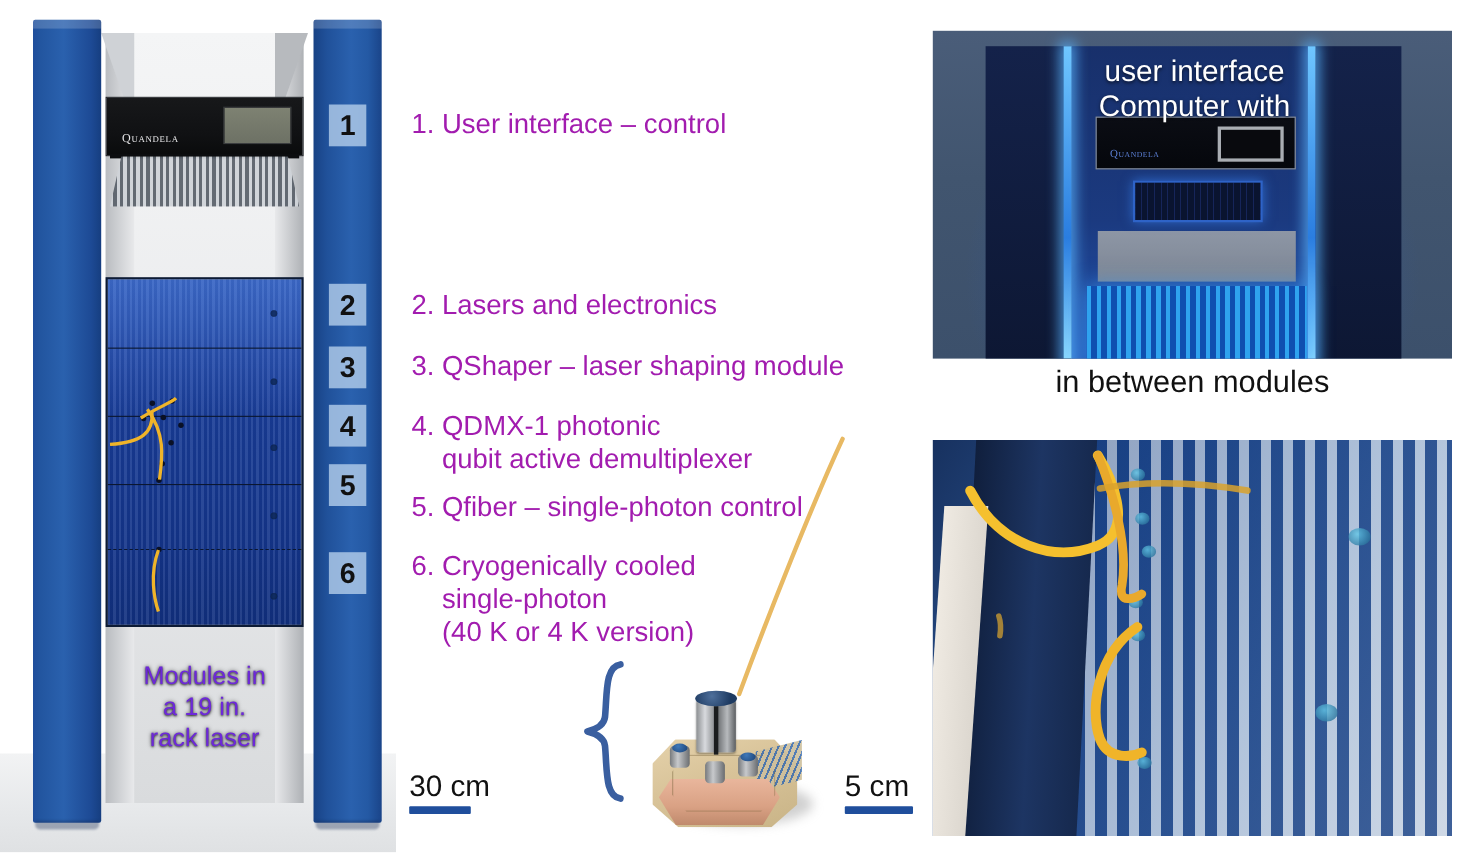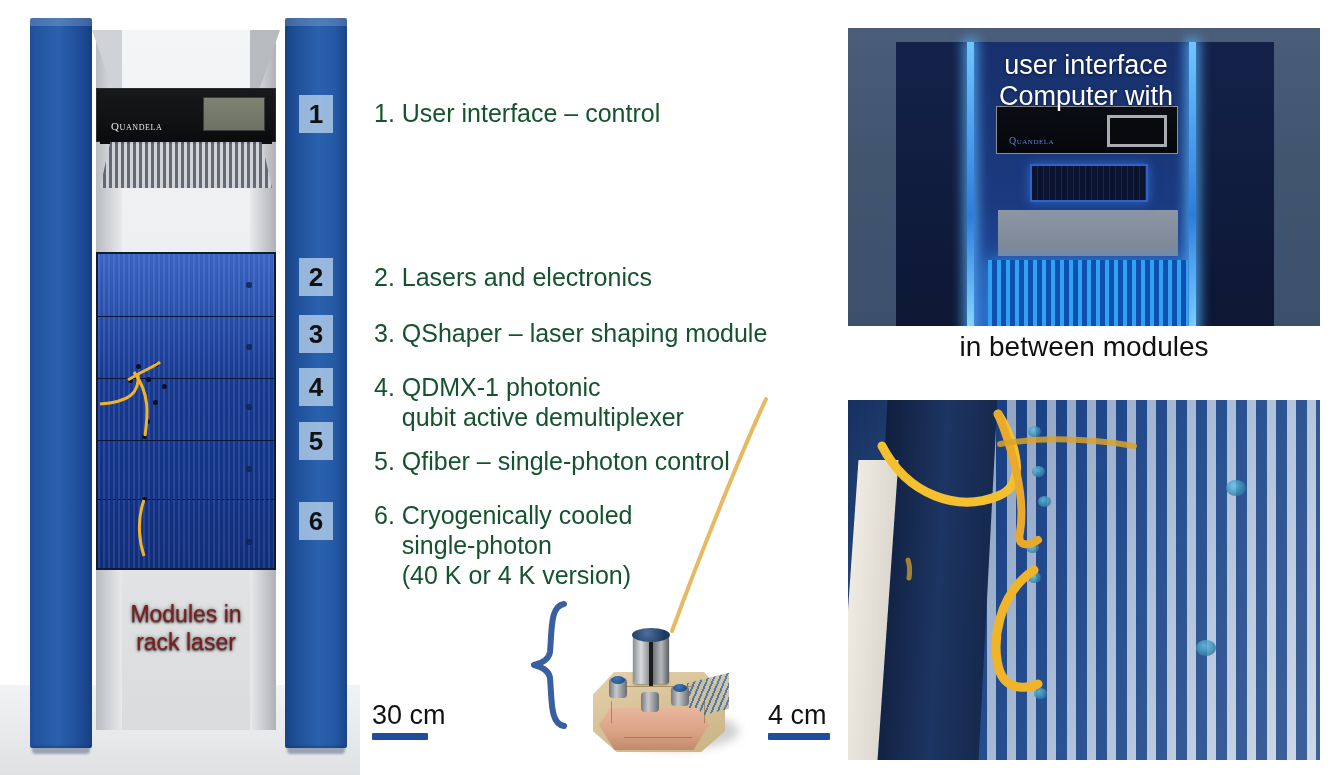--- a/index.html
+++ b/index.html
@@ -63,25 +63,25 @@
   .dot{position:absolute;width:5px;height:5px;border-radius:50%;background:#0a1126;}
 
   
   .numbox{position:absolute;width:34px;height:38px;left:299px;
         background:rgba(180,206,235,.80);
         display:flex;align-items:center;justify-content:center;
         font-size:26px;font-weight:bold;color:#111;}
 
   
   .rack-caption{position:absolute;left:100px;top:600px;width:172px;text-align:center;
-        color:#7f1d1d;font-size:23px;line-height:28px;
+        color:#6d28d9;font-size:23px;line-height:28px;
         text-shadow:0 1px 2px rgba(0,0,0,.75),0 0 4px rgba(0,0,0,.5);}
 
   
-  .legend-line{position:absolute;left:374px;color:#14532d;font-size:25px;line-height:30px;white-space:pre;}
+  .legend-line{position:absolute;left:374px;color:#a21caf;font-size:25px;line-height:30px;white-space:pre;}
 
   
   .scale{position:absolute;}
   .scale .lbl{font-size:27px;color:#111;line-height:30px;}
   .scale .bar{height:7px;border-radius:1px;margin-top:3px;}
 
   
   #chip{position:absolute;left:575px;top:620px;width:185px;height:150px;}
   .chip-shadow{position:absolute;left:34px;top:92px;width:130px;height:38px;
         background:rgba(150,150,150,.45);border-radius:50%;filter:blur(5px);}
@@ -213,20 +213,21 @@
       <div class="cap"></div>
       <div class="foot"></div>
     </div>
   <div class="pillar right">
       <div class="cap"></div>
       <div class="foot"></div>
     </div>
 
   <div class="rack-caption">
     <div>Modules in</div>
+    <div>a 19 in.</div>
     <div>rack laser</div>
   </div>
 </div>
 
 <div class="numbox abs" style="top:95px">1</div>
 <div class="numbox abs" style="top:258px">2</div>
 <div class="numbox abs" style="top:315px">3</div>
 <div class="numbox abs" style="top:368px">4</div>
 <div class="numbox abs" style="top:422px">5</div>
 <div class="numbox abs" style="top:502px">6</div>
@@ -263,21 +264,21 @@
 
 <svg class="abs" style="left:560px;top:395px;" width="260" height="260" viewBox="0 0 260 260">
   <path d="M206 4 C180 60 140 160 112 236" stroke="#e8b963" stroke-width="4" fill="none" stroke-linecap="round"></path>
 </svg>
 
 <div class="scale abs" style="left:372px;top:700px">
   <div class="lbl">30 cm</div>
   <div class="bar" style="width:56px;background:#1f4e9c"></div>
 </div>
 <div class="scale abs" style="left:768px;top:700px">
-  <div class="lbl">4 cm</div>
+  <div class="lbl">5 cm</div>
   <div class="bar" style="width:62px;background:#1f4e9c"></div>
 </div>
 
 <div class="photo abs" id="photo-top">
   <div class="glow-bg"></div>
   <div class="pt-pillar l"></div>
   <div class="pt-pillar r"></div>
   <div class="pt-inner"></div>
   <div class="pt-neon l"></div>
   <div class="pt-neon r"></div>

